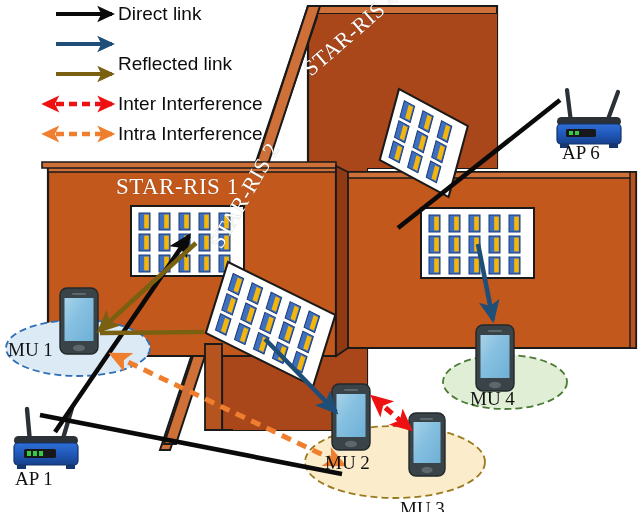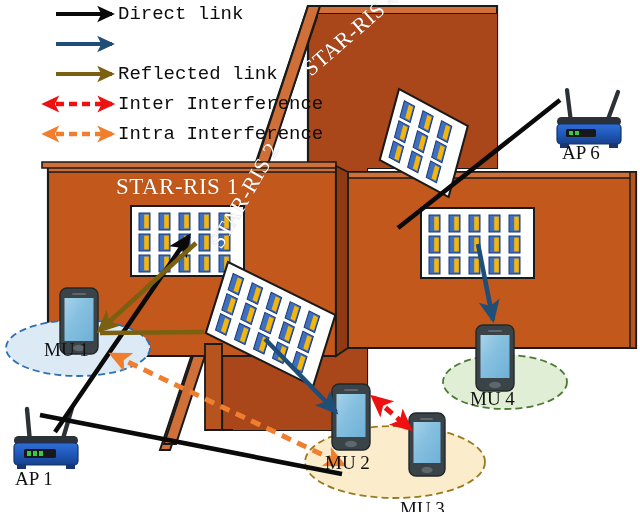--- a/index.html
+++ b/index.html
@@ -3,40 +3,40 @@
 <meta charset="utf-8">
 <style>
   html,body{margin:0;padding:0;background:#ffffff;}
   body{width:640px;height:512px;overflow:hidden;
        font-family:"Liberation Serif","DejaVu Serif",serif;}
   #stage{position:relative;width:640px;height:512px;background:#fff;}
   #scene{position:absolute;left:0;top:0;width:640px;height:512px;}
   
   .legend-text{
      position:absolute;left:118px;font-size:19px;color:#0d0d0d;
-     font-family:Liberation Mono, monospace;white-space:nowrap;
+     font-family:Liberation Sans, sans-serif;white-space:nowrap;
   }
-  .lg0{top:3px;}  .lg1{top:33px;} .lg2{top:63px;}
+  .lg0{top:3px;}  .lg1{top:33px;} .lg2{top:53px;}
   .lg3{top:93px;} .lg4{top:123px;}
   
   .wall-title{
     position:absolute;color:#ffffff;font-size:23px;letter-spacing:.5px;
     font-family:"Liberation Serif","DejaVu Serif",serif;white-space:nowrap;
     text-shadow:0 0 1px rgba(0,0,0,.35);
   }
   #t-ris1{left:116px;top:174px;}
   #t-ris3{left:436px;top:175px;}
   #t-ris4{left:298px;top:62px;transform:rotate(-41deg);transform-origin:left top;font-size:22px;}
   #t-ris2{left:204px;top:240px;transform:rotate(-60deg);transform-origin:left top;font-size:22px;}
   
   .cap{position:absolute;color:#111;font-size:19px;white-space:nowrap;
        font-family:"Liberation Serif","DejaVu Serif",serif;}
   #c-ap1{left:15px;top:468px;}
   #c-ap2{left:562px;top:142px;}
-  #c-mu1{left:8px;top:339px;margin-left:36px;}
+  #c-mu1{left:8px;top:339px;}
   #c-mu2{left:325px;top:452px;}
   #c-mu3{left:400px;top:478px;margin-top:20px;}
   #c-mu4{left:470px;top:388px;}
 </style>
 </head>
 <body>
 
 <div id="stage">
 
   <svg id="scene" viewBox="0 0 640 512" xmlns="http://www.w3.org/2000/svg">

